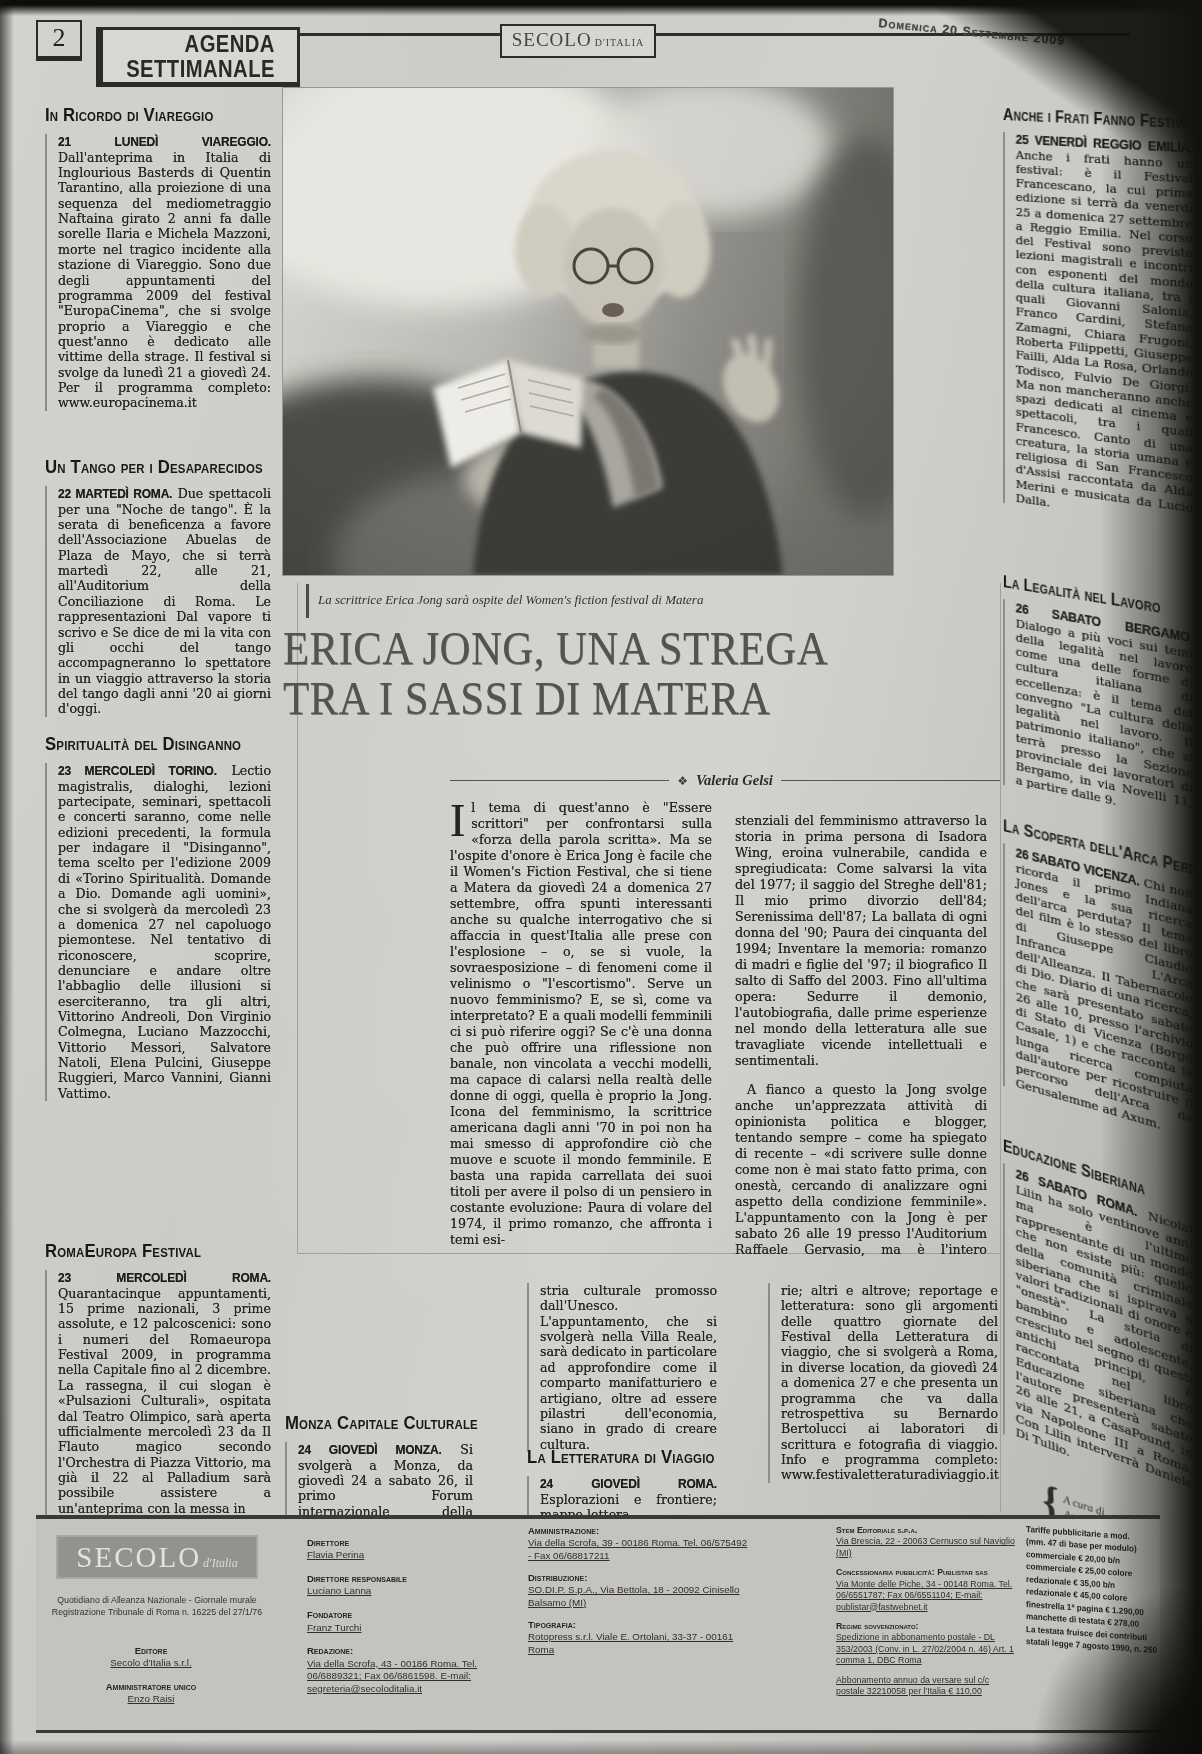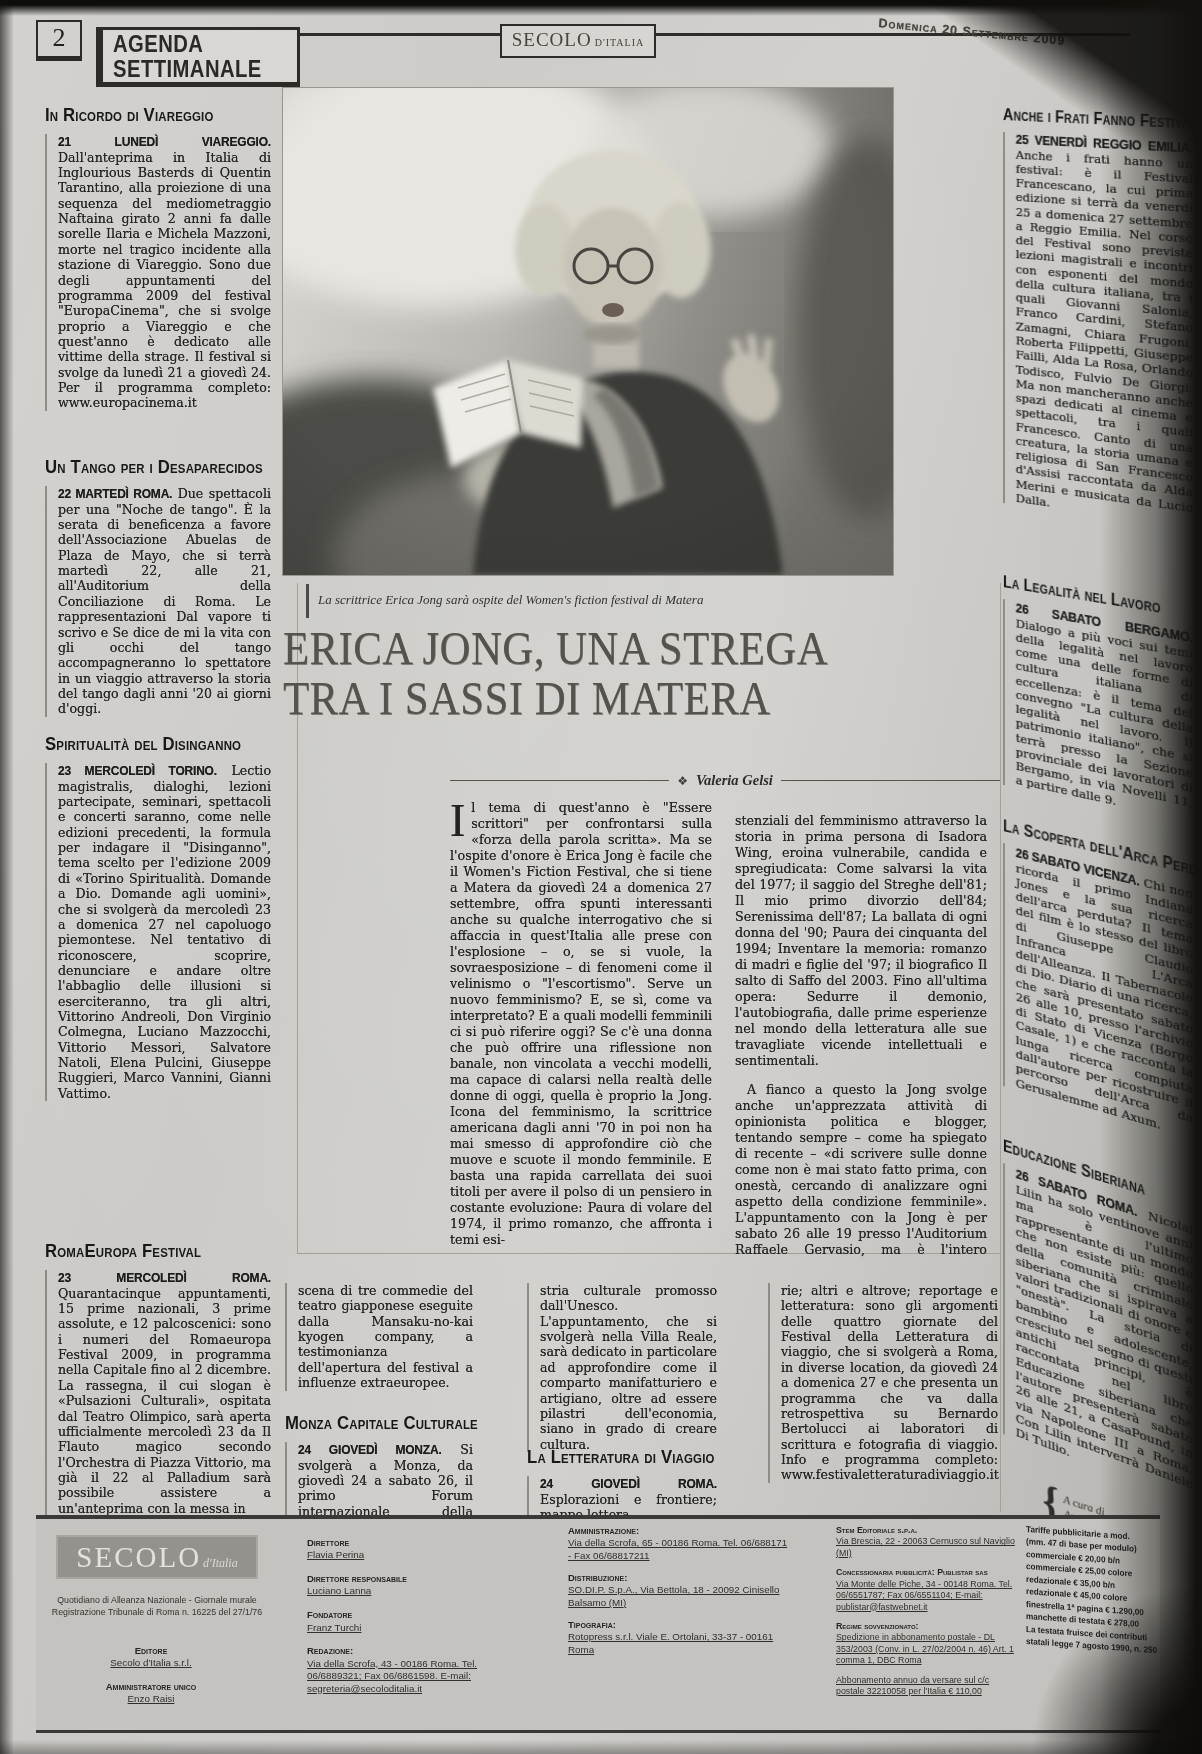--- a/index.html
+++ b/index.html
@@ -14,21 +14,21 @@
   .ov-topright{left:930px;top:0;width:272px;height:190px;background:linear-gradient(to top right,rgba(16,15,12,0) 48%,rgba(16,15,12,0.92) 66%);}
   .ov-right{left:1100px;top:0;width:102px;height:1754px;background:linear-gradient(to right,rgba(24,23,19,0) 0%,rgba(24,23,19,0.45) 55%,#13120f 94%);}
   .ov-botright{left:920px;top:1520px;width:282px;height:234px;background:radial-gradient(circle at 100% 100%,rgba(14,13,10,0.95) 0 50px,rgba(14,13,10,0) 170px);}
   .ov-left{left:0;top:0;width:14px;height:1754px;background:linear-gradient(to right,rgba(18,17,14,0.65),rgba(18,17,14,0));}
   .ov-bottom{left:0;top:1740px;width:1202px;height:14px;background:linear-gradient(rgba(10,10,8,0),rgba(10,10,8,0.35));}
   
   .pagenum{position:absolute;left:36px;top:20px;width:42px;height:34px;border:2px solid #2b2a27;border-bottom:5px solid #2b2a27;
     font-family:"Liberation Serif",serif;font-size:26px;text-align:center;line-height:32px;color:#21201d;}
   .toprule{position:absolute;left:108px;top:33px;width:1022px;height:3px;background:#2e2d2a;}
   .banner{position:absolute;left:96px;top:27px;width:204px;height:60px;background:#d8d7d3;
-    border:3px solid #2c2b28;border-left:7px solid #2c2b28;border-bottom:5px solid #2c2b28;padding:2px 0 8px 10px;box-sizing:border-box;}
+    border:3px solid #2c2b28;border-left:7px solid #2c2b28;border-bottom:5px solid #2c2b28;padding:2px 0 8px 10px;box-sizing:border-box;text-align:right;}
   .banner div{font-weight:700;font-size:23px;line-height:25px;letter-spacing:0.5px;color:#2a2927;transform:scaleX(0.88);transform-origin:left;}
   .masthead{position:absolute;left:500px;top:24px;width:152px;height:30px;background:#d6d5d1;border:2px solid #2c2b28;
     text-align:center;line-height:28px;font-family:"Liberation Serif",serif;color:#45443f;}
   .mh-main{font-size:19px;letter-spacing:1px;}
   .mh-suf{font-size:10px;letter-spacing:1px;margin-left:3px;}
   .ed-date{position:absolute;left:878px;top:28px;width:250px;font-weight:700;font-size:12.5px;letter-spacing:1px;
     font-variant:small-caps;color:#45443f;transform:rotate(4.5deg) skewY(1deg);text-shadow:0 0 1px rgba(60,60,55,0.6);}
   
   .shead{margin:0 0 8px 0;font-weight:700;font-size:19px;font-variant:small-caps;color:#181816;
     letter-spacing:0.2px;white-space:nowrap;transform:scaleX(0.88);transform-origin:left;}
@@ -74,21 +74,21 @@
     box-shadow:inset 0 0 0 2px #a8a7a2;text-align:center;line-height:44px;}
   .flogo .lg-main{font-family:"Liberation Serif",serif;font-size:29px;letter-spacing:2px;color:#e3e2dd;}
   .flogo .lg-suf{font-family:"Liberation Serif",serif;font-style:italic;font-size:12px;color:#dcdbd6;margin-left:2px;}
   .ftag{position:absolute;left:6px;top:76px;width:230px;text-align:center;font-size:8.8px;line-height:1.35;color:#34332f;}
   .fblock{margin-bottom:11px;}
   .f-label{font-weight:700;font-size:9.5px;font-variant:small-caps;color:#262522;line-height:1.3;}
   .f-val{font-size:9.8px;line-height:1.3;color:#312f2c;text-decoration:underline;}
   .fc{position:absolute;top:10px;}
   .fc1{left:0;width:230px;text-align:center;top:126px;}
   .fc2{left:271px;width:212px;margin-top:8px;}
-  .fc3{left:492px;width:222px;top:6px;margin-left:40px;}
+  .fc3{left:492px;width:222px;top:6px;}
   .fc3 .fblock{margin-bottom:9px;}
   .fc4{left:800px;width:180px;top:6px;}
   .fc4 .fblock{margin-bottom:8px;}
   .fc4 .f-val,.fc4 .f-label{font-size:8.8px;}
   .fc5{left:990px;width:150px;top:4px;transform:skewY(4deg) scaleX(0.95);transform-origin:left top;}
   .fc5 div{font-weight:700;font-size:8.6px;line-height:1.45;color:#232220;}
 </style>
 </head>
 <body>
 
@@ -210,25 +210,20 @@
   </div>
 
   <div class="acol ac1">
     <span class="dropcap">I</span><span>l tema di quest'anno è "Essere scrittori" per confrontarsi sulla «forza della parola scritta». Ma se l'ospite d'onore è Erica Jong è facile che il Women's Fiction Festival, che si tiene a Matera da giovedì 24 a domenica 27 settembre, offra spunti interessanti anche su qualche interrogativo che si affaccia in quest'Italia alle prese con l'esplosione – o, se si vuole, la sovraesposizione – di fenomeni come il velinismo o "l'escortismo". Serve un nuovo femminismo? E, se sì, come va interpretato? E a quali modelli femminili ci si può riferire oggi? Se c'è una donna che può offrire una riflessione non banale, non vincolata a vecchi modelli, ma capace di calarsi nella realtà delle donne di oggi, quella è proprio la Jong. Icona del femminismo, la scrittrice americana dagli anni '70 in poi non ha mai smesso di approfondire ciò che muove e scuote il mondo femminile. E basta una rapida carrellata dei suoi titoli per avere il polso di un pensiero in costante evoluzione: Paura di volare del 1974, il primo romanzo, che affronta i temi esi-</span>
   </div>
   <div class="acol ac2">
     <p>stenziali del femminismo attraverso la storia in prima persona di Isadora Wing, eroina vulnerabile, candida e spregiudicata: Come salvarsi la vita del 1977; il saggio del Streghe dell'81; Il mio primo divorzio dell'84; Serenissima dell'87; La ballata di ogni donna del '90; Paura dei cinquanta del 1994; Inventare la memoria: romanzo di madri e figlie del '97; il biografico Il salto di Saffo del 2003. Fino all'ultima opera: Sedurre il demonio, l'autobiografia, dalle prime esperienze nel mondo della letteratura alle sue travagliate vicende intellettuali e sentimentali.</p>
     <p>A fianco a questo la Jong svolge anche un'apprezzata attività di opinionista politica e blogger, tentando sempre – come ha spiegato di recente – «di scrivere sulle donne come non è mai stato fatto prima, con onestà, cercando di analizzare ogni aspetto della condizione femminile». L'appuntamento con la Jong è per sabato 26 alle 19 presso l'Auditorium Raffaele Gervasio, ma è l'intero parterre di ospiti del festival ad essere di primo piano. Per il programma completo: www.womensfictionfestival.com</p>
   </div>
 
-  <div class="sec" style="left:285px;top:1283px;width:188px">
-    <div class="entry">
-        <p>scena di tre commedie del teatro giapponese eseguite dalla Mansaku-no-kai kyogen company, a testimonianza dell'apertura del festival a influenze extraeuropee.</p>
-      </div>
-  </div>
   <div class="sec" style="left:285px;top:1412px;width:188px">
     <h3 class="shead">Monza Capitale Culturale</h3>
     <div class="entry">
       <p><span class="lead">24 GIOVEDÌ MONZA.</span> <span>Si svolgerà a Monza, da giovedì 24 a sabato 26, il primo Forum internazionale della cultura e dell'indu-</span></p>
     </div>
   </div>
   <div class="sec" style="left:527px;top:1283px;width:190px">
     <div class="entry">
         <p>stria culturale promosso dall'Unesco. L'appuntamento, che si svolgerà nella Villa Reale, sarà dedicato in particolare ad approfondire come il comparto manifatturiero e artigiano, oltre ad essere pilastri dell'economia, siano in grado di creare cultura.</p>
       </div>
@@ -311,21 +306,21 @@
         </div>
       <div class="fblock">
           <div class="f-label">Redazione:</div>
           <div class="f-val">Via della Scrofa, 43 - 00186 Roma. Tel. 06/6889321; Fax 06/6861598. E-mail: segreteria@secoloditalia.it</div>
         </div>
     </div>
 
     <div class="fc fc3">
       <div class="fblock">
           <div class="f-label">Amministrazione:</div>
-          <div class="f-val">Via della Scrofa, 65 - 00186 Roma. Tel. 06/688171 - Fax 06/68817211</div>
+          <div class="f-val">Via della Scrofa, 39 - 00186 Roma. Tel. 06/575492 - Fax 06/68817211</div>
         </div>
       <div class="fblock">
           <div class="f-label">Distribuzione:</div>
           <div class="f-val">SO.DI.P. S.p.A., Via Bettola, 18 - 20092 Cinisello Balsamo (MI)</div>
         </div>
       <div class="fblock">
           <div class="f-label">Tipografia:</div>
           <div class="f-val">Rotopress s.r.l. Viale E. Ortolani, 33-37 - 00161 Roma</div>
         </div>
     </div>

